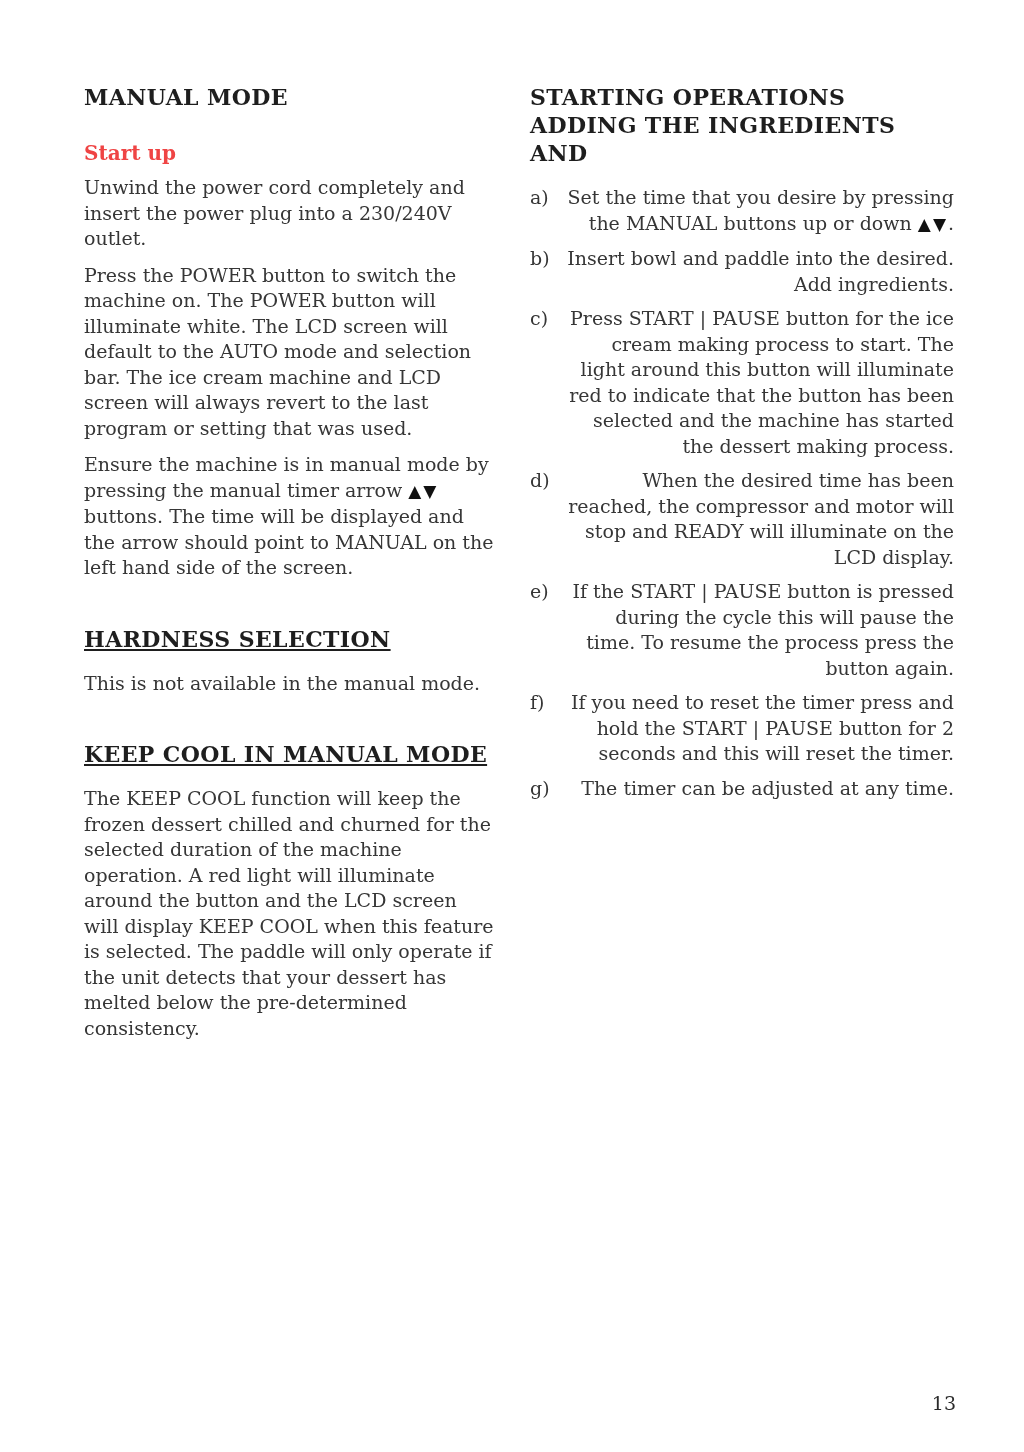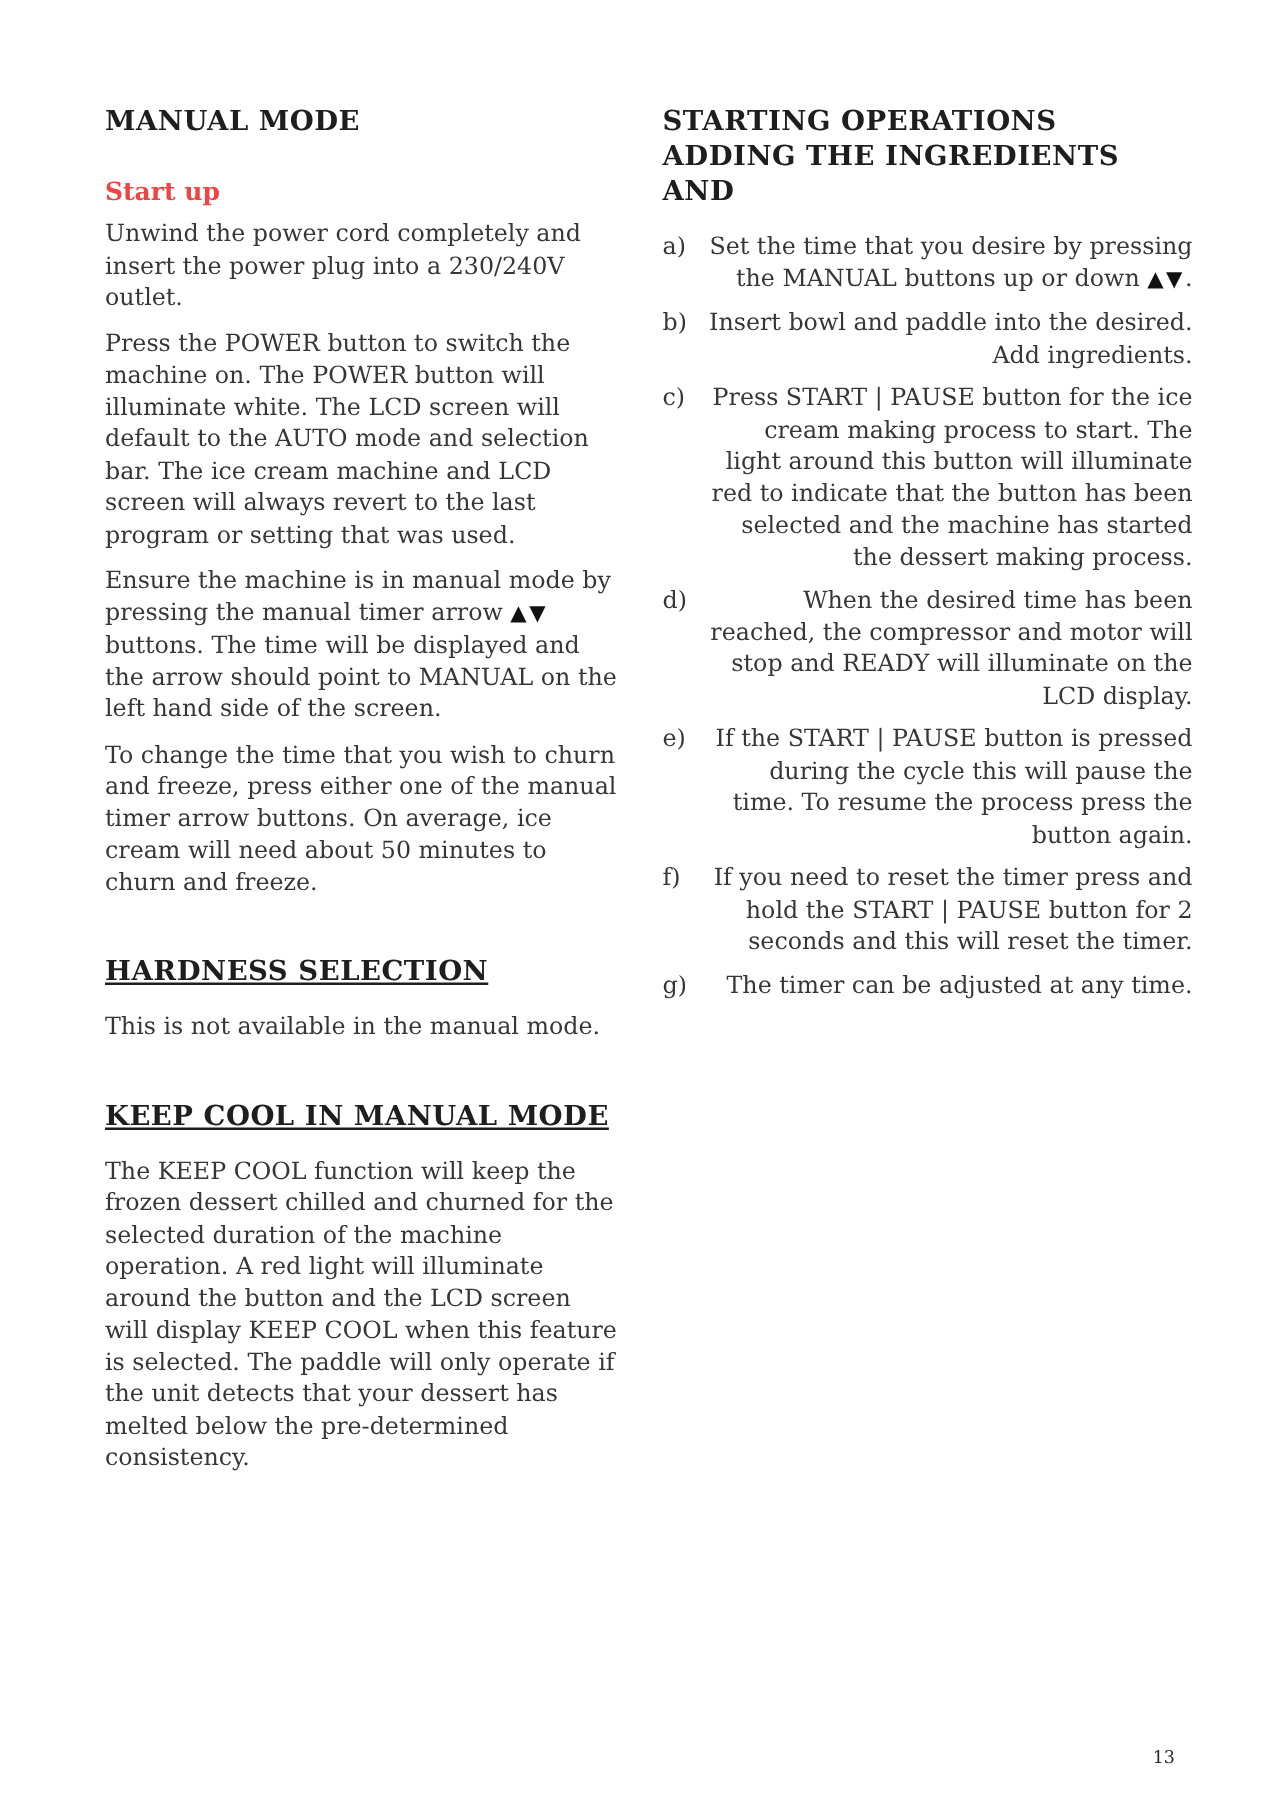--- a/index.html
+++ b/index.html
@@ -65,43 +65,42 @@
     line-height: 25.5px;
   }
   .list-text {
     flex: 1;
     font-size: 19px;
     line-height: 25.5px;
     text-align: right;
   }
   .page-number {
     position: absolute;
-    right: 84px;
+    right: 68px;
     bottom: 38px;
-    font-size: 14px;
+    font-size: 19px;
     color: #2a2a2a;
   }
 </style>
 </head>
 <body>
 
 <div class="page">
 
   <div class="col-left">
     <div class="h1 tight">MANUAL MODE</div>
 
     <div class="sub">Start up</div>
 
     <p class="para">Unwind the power cord completely and insert the power plug into a 230/240V outlet.</p>
 
     <p class="para">Press the POWER button to switch the machine on. The POWER button will illuminate white. The LCD screen will default to the AUTO mode and selection bar. The ice cream machine and LCD screen will always revert to the last program or setting that was used.</p>
 
     <p class="para"><span>Ensure the machine is in manual mode by pressing the manual timer arrow </span><span class="tri">▲</span><span class="tri">▼</span><span> buttons. The time will be displayed and the arrow should point to MANUAL on the left hand side of the screen.</span></p>
 
-    <p class="para">To change the time that you wish to churn and freeze, press either one of the manual timer arrow buttons. On average, ice cream will need about 50 minutes to churn and freeze.</p>
 
     <div class="h1 section-gap">HARDNESS SELECTION</div>
     <p class="para">This is not available in the manual mode.</p>
 
     <div class="h1 section-gap">KEEP COOL IN MANUAL MODE</div>
     <p class="para">The KEEP COOL function will keep the frozen dessert chilled and churned for the selected duration of the machine operation. A red light will illuminate around the button and the LCD screen will display KEEP COOL when this feature is selected. The paddle will only operate if the unit detects that your dessert has melted below the pre-determined consistency.</p>
   </div>
 
   <div class="col-right">
     <div class="h1">

